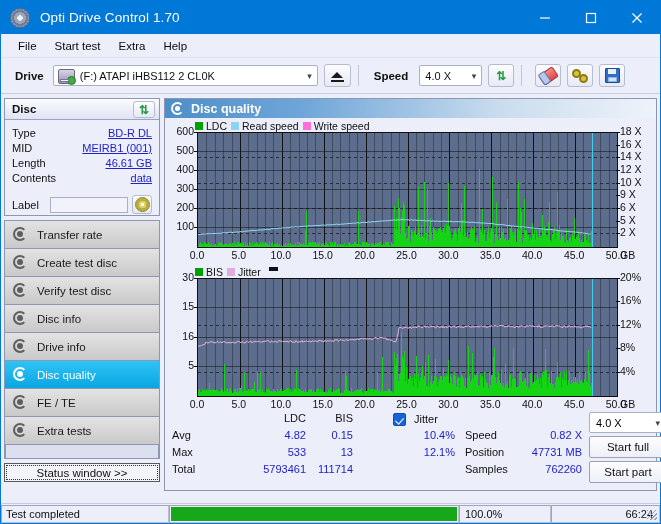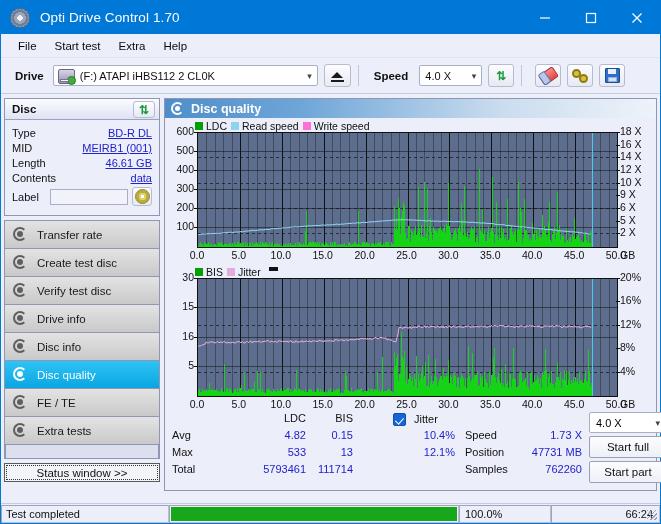--- a/index.html
+++ b/index.html
@@ -132,21 +132,21 @@
   .disc-hdr .t{font-weight:bold;font-size:11.5px;color:#111;margin-left:7px;}
   .disc-hdr .hbtn{
     position:absolute;right:4px;top:2px;width:22px;height:17px;
     border:1px solid #b6bcd0;border-radius:3px;background:linear-gradient(#fdfdff,#e7e9f4);
     display:flex;align-items:center;justify-content:center;box-sizing:border-box;
   }
   .rows{padding:5px 7px 0 7px;}
   .row{display:flex;justify-content:space-between;align-items:center;height:15px;font-size:11px;}
   .row .k{color:#111;}
   .row .v{color:#2222cc;text-decoration:underline;}
-  .labelrow{display:flex;align-items:center;margin-top:2px;padding:0 7px;}
+  .labelrow{display:flex;align-items:center;margin-top:10px;padding:0 7px;}
   .labelrow .k{color:#111;font-size:11px;width:38px;}
   .label-input{
     flex:1;height:16px;background:#f2f2fb;border:1px solid #a9b0c6;box-sizing:border-box;
   }
   .cd-btn{
     width:20px;height:19px;margin-left:4px;border:1px solid #b6bcd0;border-radius:3px;
     background:linear-gradient(#fdfdff,#e7e9f4);display:flex;align-items:center;justify-content:center;
     box-sizing:border-box;
   }
   .cd-glyph{
@@ -392,28 +392,28 @@
               <span class="ring"></span>
               <span class="dot"></span>
             </span>
           <span class="nlabel">Verify test disc</span>
         </div>
         <div class="nav">
           <span class="nico">
               <span class="ring"></span>
               <span class="dot"></span>
             </span>
-          <span class="nlabel">Drive info</span>
+          <span class="nlabel">Disc info</span>
         </div>
         <div class="nav">
           <span class="nico">
               <span class="ring"></span>
               <span class="dot"></span>
             </span>
-          <span class="nlabel">Disc info</span>
+          <span class="nlabel">Drive info</span>
         </div>
         <div class="nav sel">
           <span class="nico">
               <span class="ring"></span>
               <span class="dot"></span>
             </span>
           <span class="nlabel">Disc quality</span>
         </div>
         <div class="nav">
           <span class="nico">
@@ -1507,21 +1507,21 @@
         <div class="st k" style="left:7px;top:55px;">Total</div>
         <div class="st v" style="left:53px;top:55px;width:88px;">5793461</div>
         <div class="st v" style="left:100px;top:55px;width:88px;">111714</div>
 
         <div class="chk" style="left:228px;top:5px;"></div>
         <div class="st k" style="left:249px;top:5px;">Jitter</div>
         <div class="st v" style="left:222px;top:21px;width:68px;">10.4%</div>
         <div class="st v" style="left:222px;top:38px;width:68px;">12.1%</div>
 
         <div class="st k" style="left:300px;top:21px;">Speed</div>
-        <div class="st v" style="left:345px;top:21px;width:72px;">1.73 X</div>
+        <div class="st v" style="left:345px;top:21px;width:72px;">0.82 X</div>
         <div class="st k" style="left:300px;top:38px;">Position</div>
         <div class="st v" style="left:345px;top:38px;width:72px;">47731 MB</div>
         <div class="st k" style="left:300px;top:55px;">Samples</div>
         <div class="st v" style="left:345px;top:55px;width:72px;">762260</div>
 
         <div class="sel2" style="left:424px;top:4px;width:78px;">
           <span class="cv">4.0 X</span>
           <span class="chev">▾</span>
         </div>
         <div class="btn" style="left:424px;top:28px;width:78px;height:22px;">

